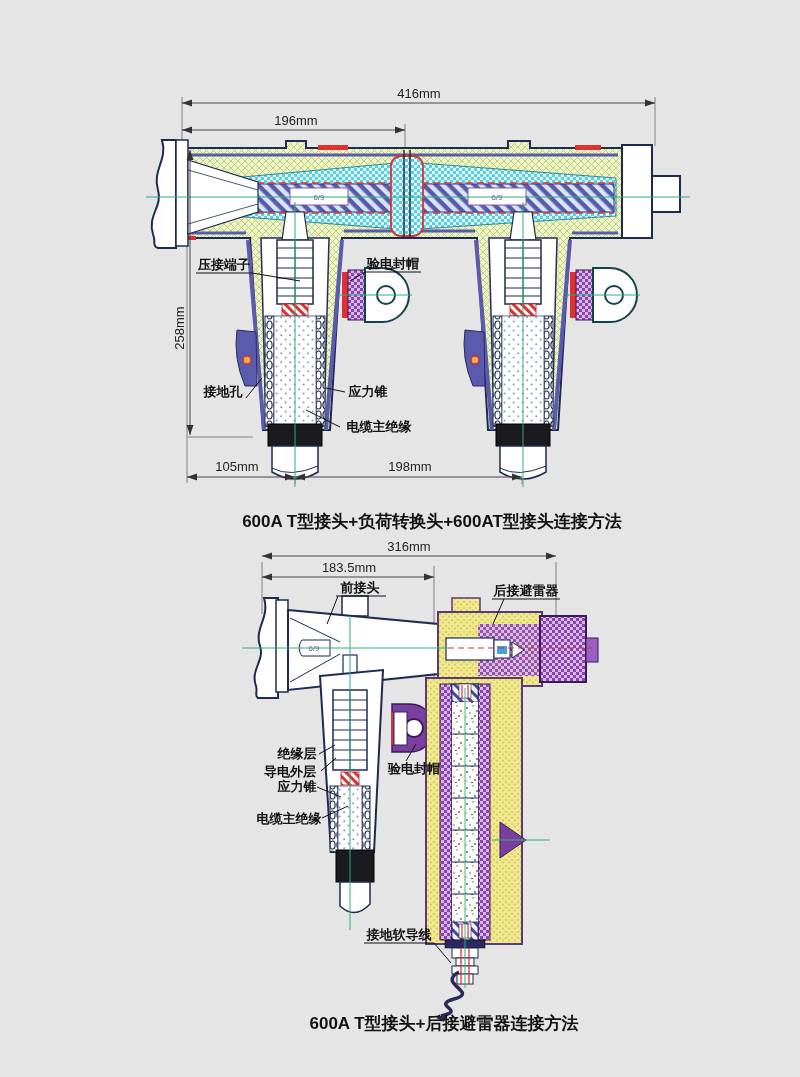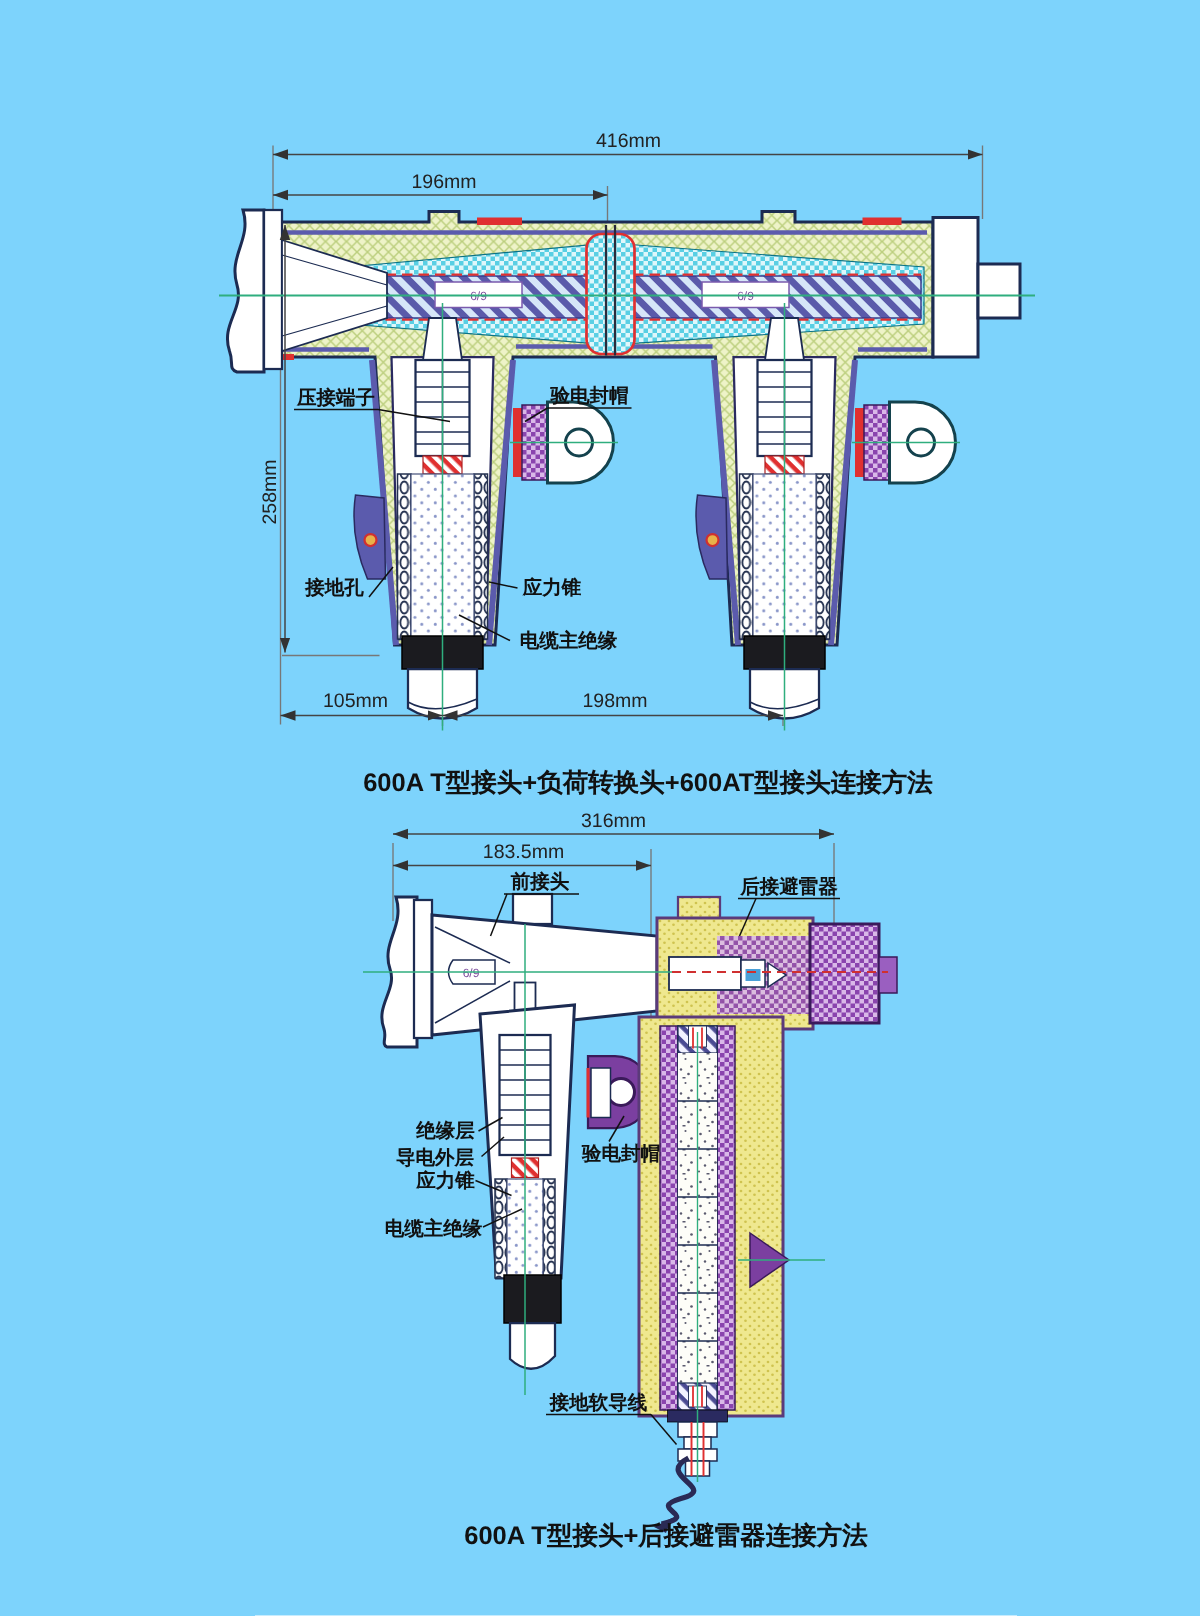--- a/index.html
+++ b/index.html
@@ -1,16 +1,16 @@
 <!DOCTYPE html>
 <html><head>
 <meta charset="utf-8">
 <style>
   html,body{margin:0;padding:0;background:#fff;}
-  .page{position:relative;width:800px;height:1077px;background:#7dd3fc;overflow:hidden;
+  .page{position:relative;width:800px;height:1077px;background:#e5e5e5;overflow:hidden;
         font-family:"Liberation Sans",sans-serif;}
   svg{position:absolute;left:0;top:0;}
   .dim{font:13px "Liberation Sans",sans-serif;fill:#222;}
   .lbl{font:bold 13px "Liberation Sans",sans-serif;fill:#111;}
   .ttl{font:bold 17px "Liberation Sans",sans-serif;fill:#111;}
   .mark{font:8px "Liberation Sans",sans-serif;fill:#7a4a9a;}
   .ext line{stroke:#777;stroke-width:0.9;}
   .dimline{stroke:#444;stroke-width:1;}
   .leader{stroke:#111;stroke-width:1;fill:none;}
 </style>

